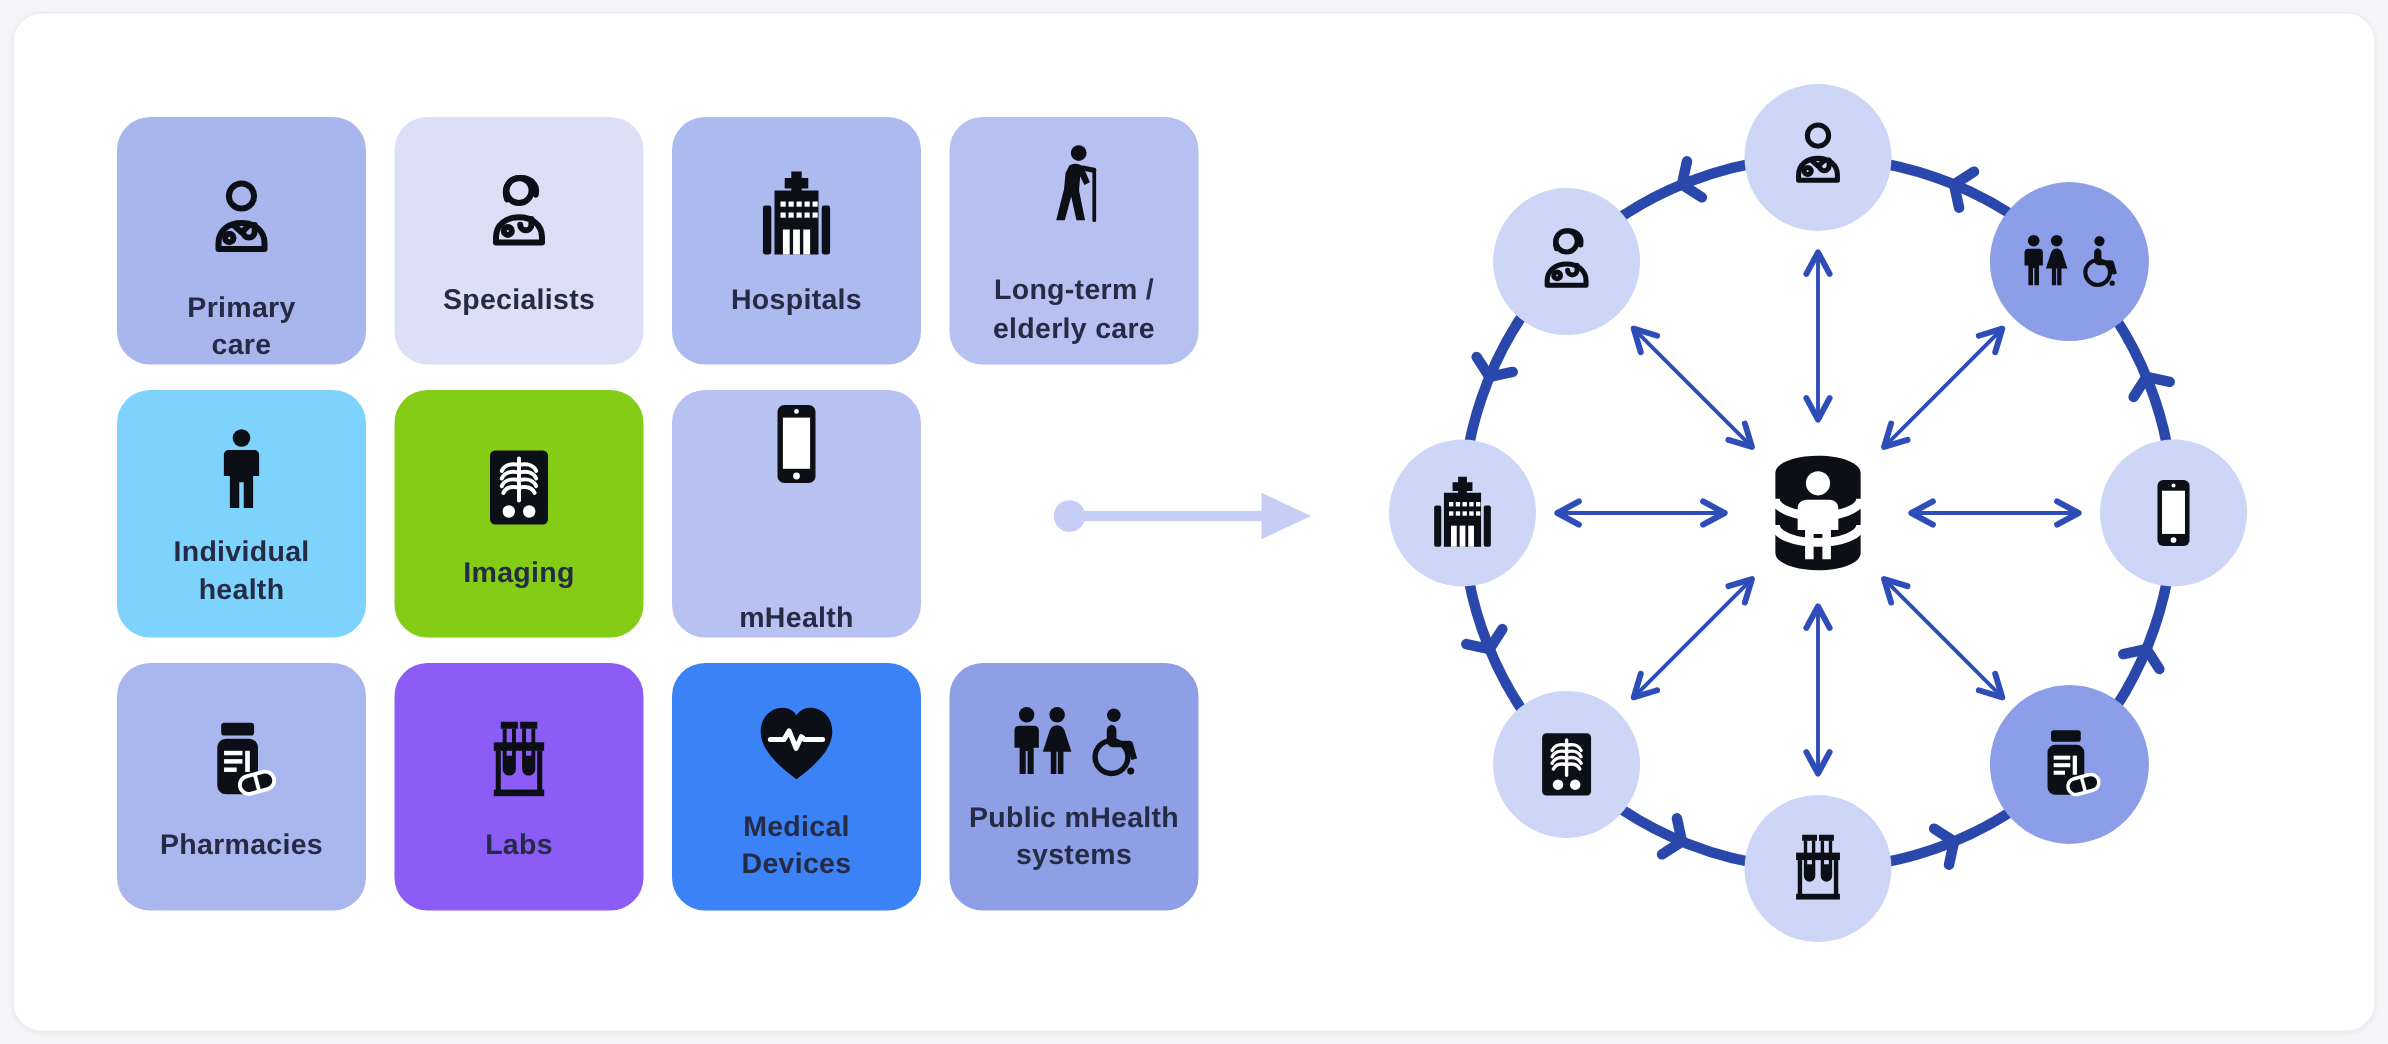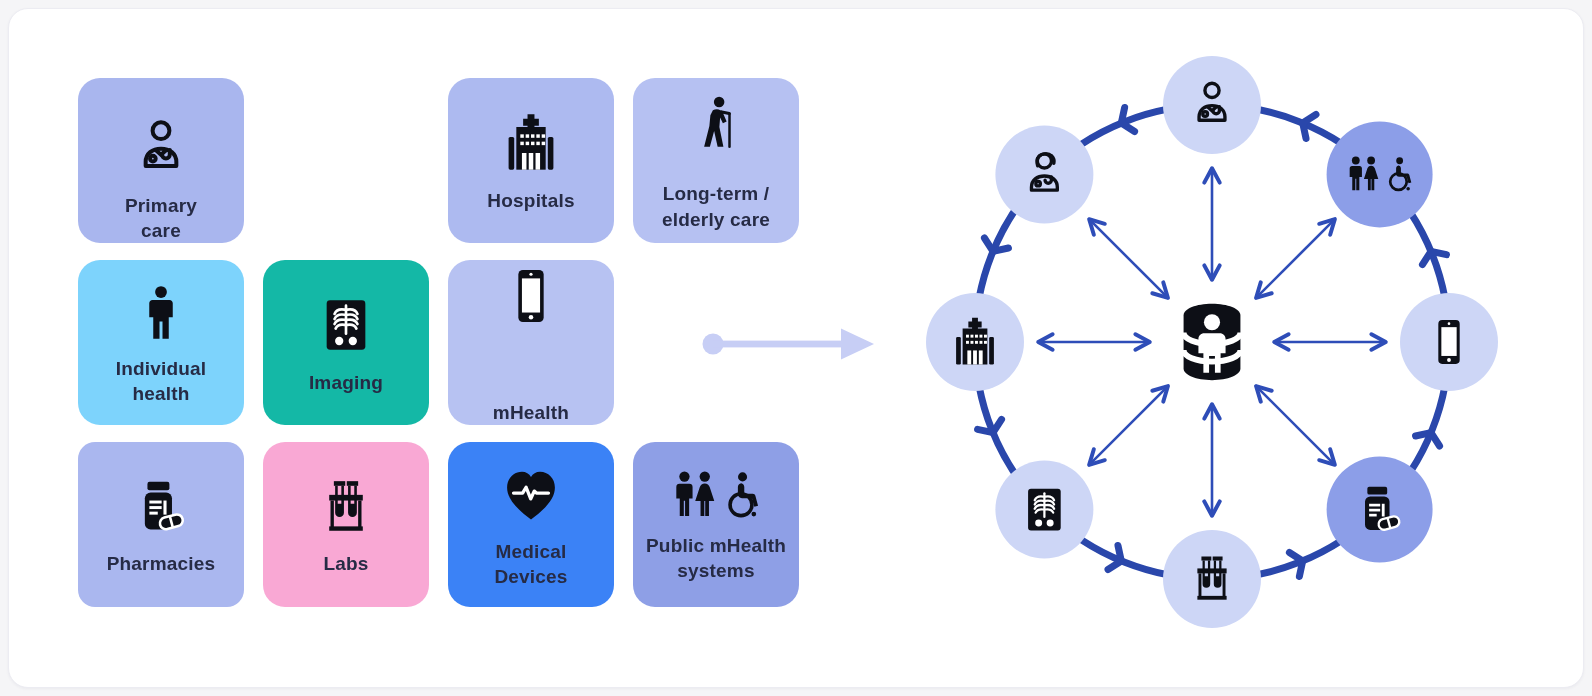--- a/index.html
+++ b/index.html
@@ -177,59 +177,65 @@
 <div class="card"></div>
 
 <div class="grid">
   <div class="tile" style="grid-area: 1 / 1; background: rgb(169, 182, 238); justify-content: flex-end;">
     <svg class="ticon" width="64" height="64" viewBox="0 0 48 48">
         <use href="#ic-doctor-m"></use>
       </svg>
     <div class="tlabel">Primary
 care</div>
   </div>
+  <div class="tile" style="grid-area: 1 / 2; background: rgb(219, 224, 247);">
+    <svg class="ticon" width="64" height="64" viewBox="0 0 48 48">
+        <use href="#ic-doctor-f"></use>
+      </svg>
+    <div class="tlabel">Specialists</div>
+  </div>
   <div class="tile" style="grid-area: 1 / 3; background: rgb(173, 186, 240);">
     <svg class="ticon" width="64" height="64" viewBox="0 0 48 48">
         <use href="#ic-hospital"></use>
       </svg>
     <div class="tlabel">Hospitals</div>
   </div>
   <div class="tile" style="grid-area: 1 / 4; background: rgb(182, 193, 242); gap: 28px;">
     <svg class="ticon" width="60" height="60" viewBox="0 0 48 48">
         <use href="#ic-elderly"></use>
       </svg>
     <div class="tlabel">Long-term /
 elderly care</div>
   </div>
   <div class="tile" style="grid-area: 2 / 1; background: #7dd3fc;">
     <svg class="ticon" width="60" height="60" viewBox="0 0 48 48">
         <use href="#ic-person"></use>
       </svg>
     <div class="tlabel">Individual
 health</div>
   </div>
-  <div class="tile" style="grid-area: 2 / 2; background: #14b8a6;">
+  <div class="tile" style="grid-area: 2 / 2; background: #84cc16;">
     <svg class="ticon" width="64" height="64" viewBox="0 0 48 48">
         <use href="#ic-xray"></use>
       </svg>
     <div class="tlabel">Imaging</div>
   </div>
   <div class="tile" style="grid-area: 2 / 3; background: rgb(183, 194, 242); justify-content: space-between;">
     <svg class="ticon" width="64" height="64" viewBox="0 0 48 48">
         <use href="#ic-phone"></use>
       </svg>
     <div class="tlabel">mHealth</div>
   </div>
-  <div class="tile" style="grid-area: 3 / 1; background: rgb(170, 183, 239); border-radius: 17px;">
+  <div class="tile" style="grid-area: 3 / 1; background: rgb(170, 183, 239);">
     <svg class="ticon" width="62" height="62" viewBox="0 0 48 48">
         <use href="#ic-pills"></use>
       </svg>
     <div class="tlabel">Pharmacies</div>
   </div>
-  <div class="tile" style="grid-area: 3 / 2; background: #f9a8d4;">
+  <div class="tile" style="grid-area: 3 / 2; background: #8b5cf6;">
     <svg class="ticon" width="62" height="62" viewBox="0 0 48 48">
         <use href="#ic-tubes"></use>
       </svg>
     <div class="tlabel">Labs</div>
   </div>
   <div class="tile" style="grid-area: 3 / 3; background: #3b82f6;">
     <svg class="ticon" width="62" height="62" viewBox="0 0 48 48">
         <use href="#ic-heart"></use>
       </svg>
     <div class="tlabel">Medical

